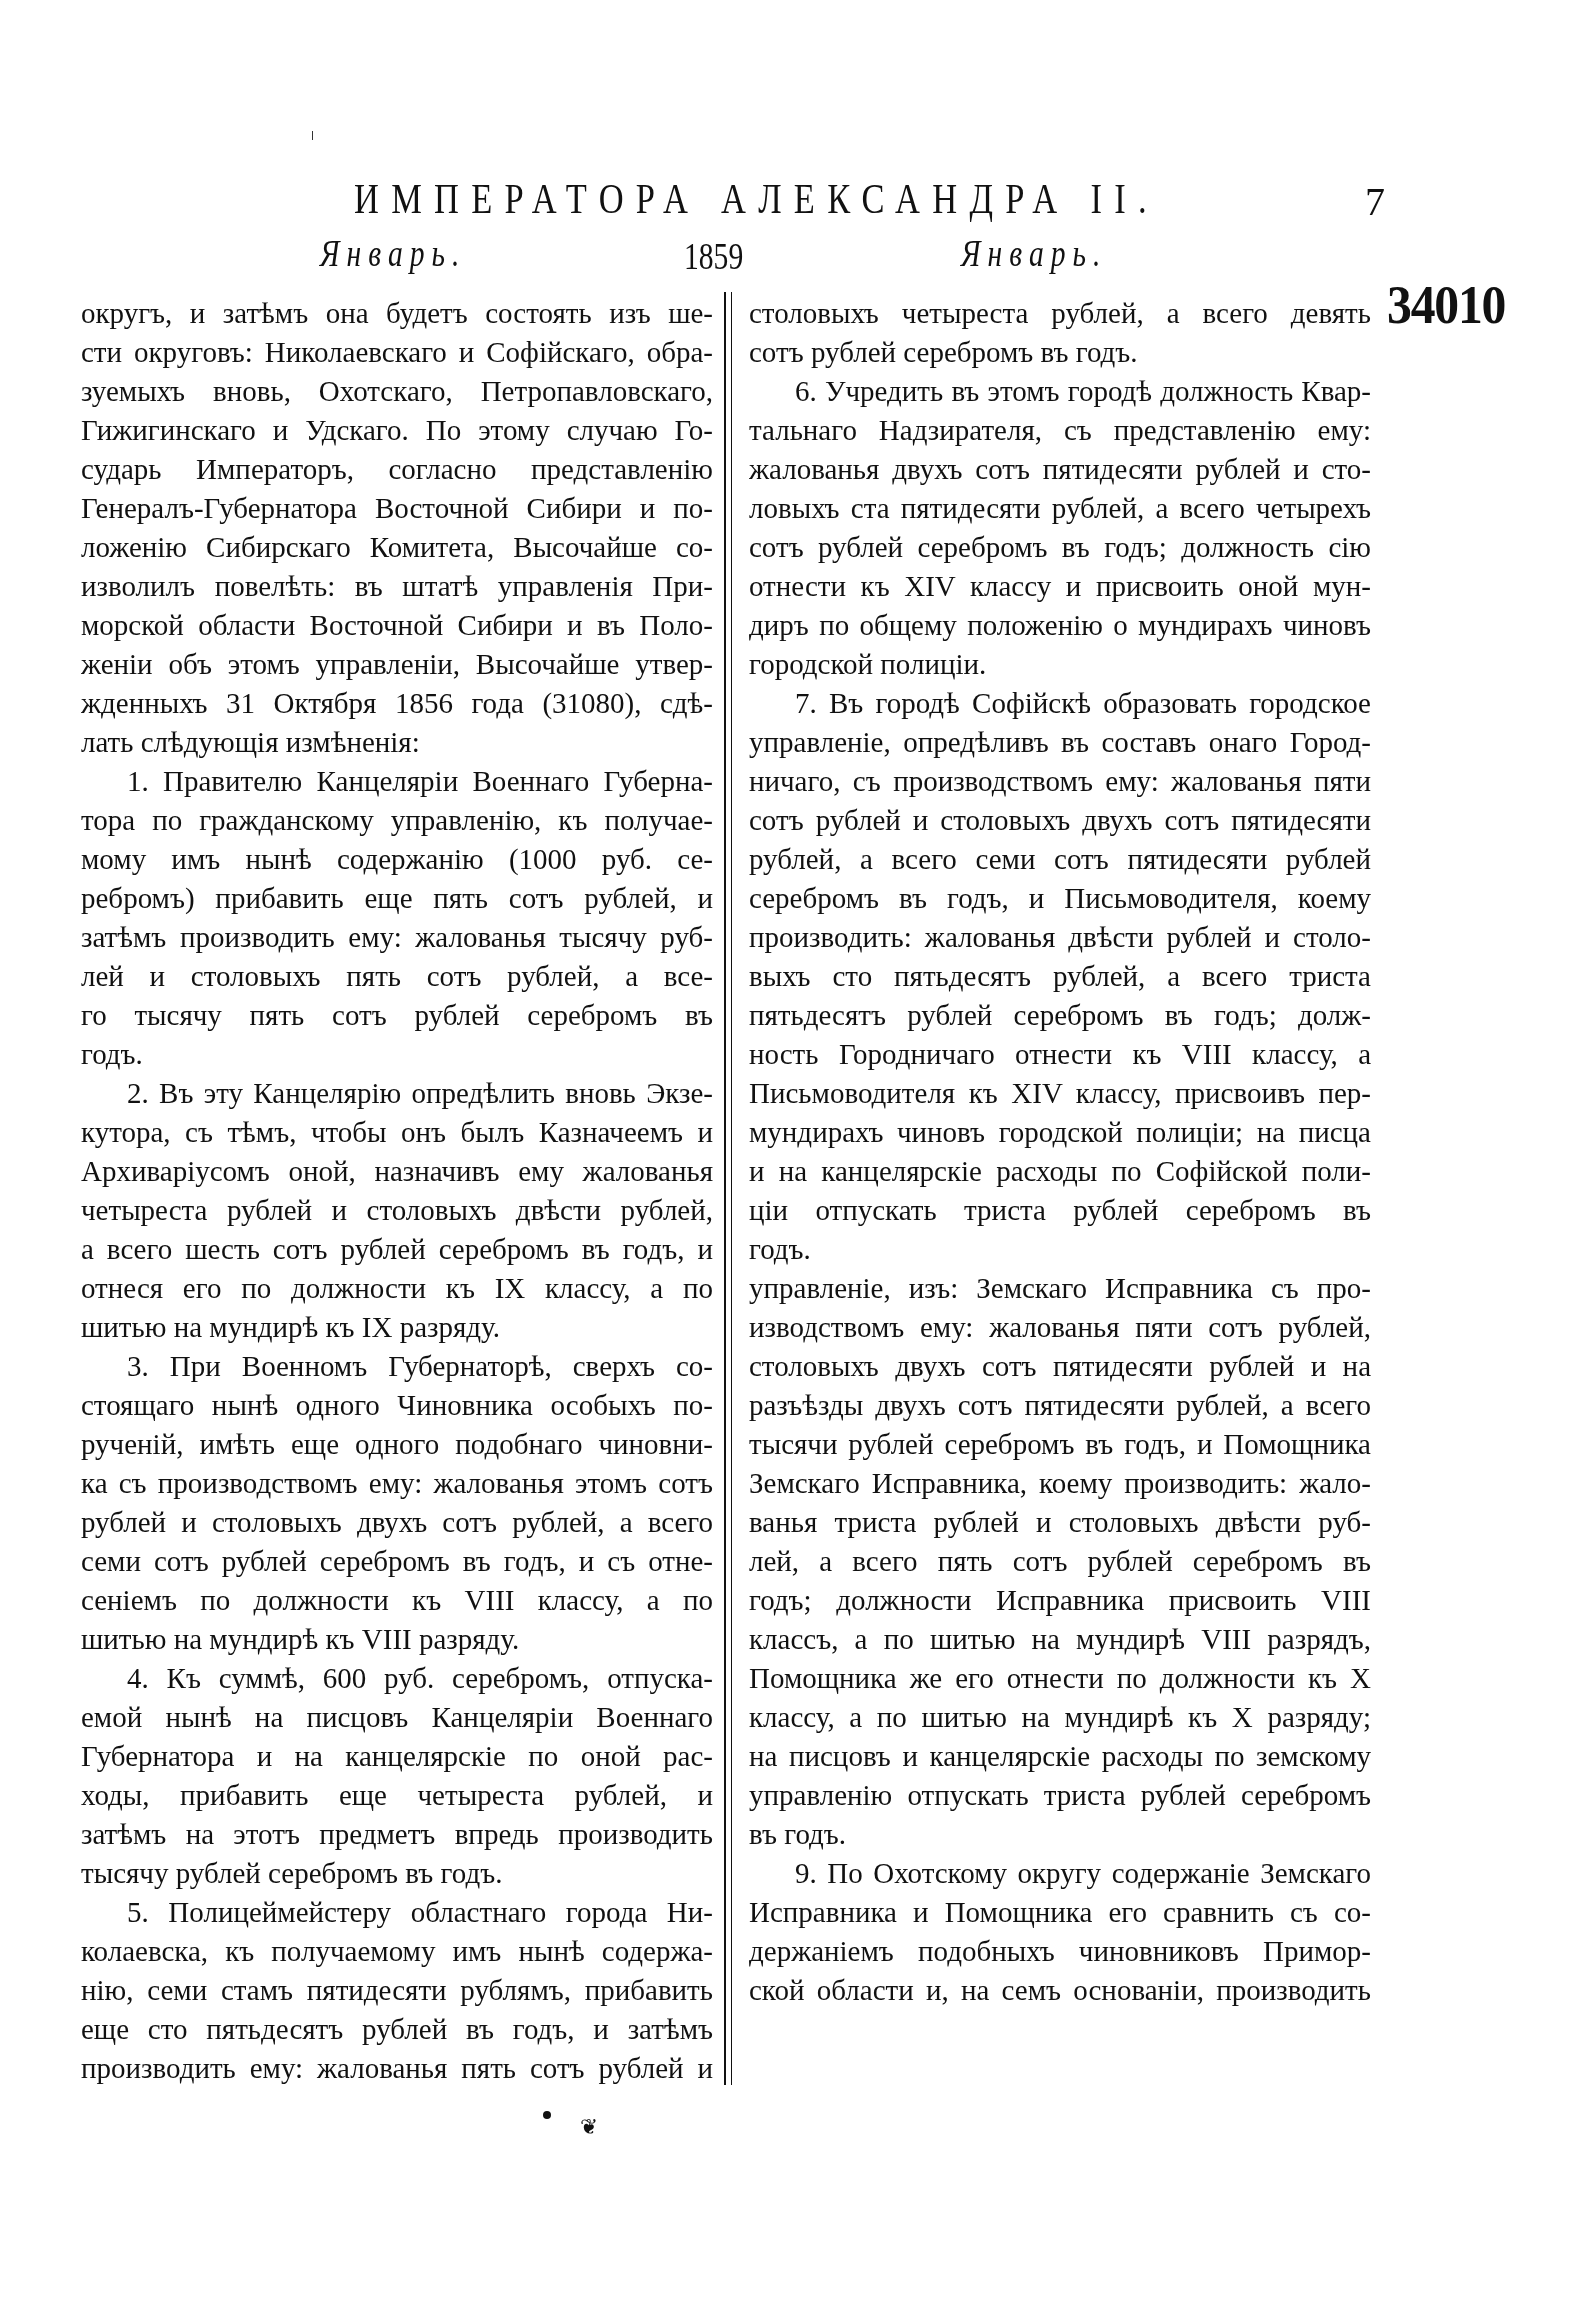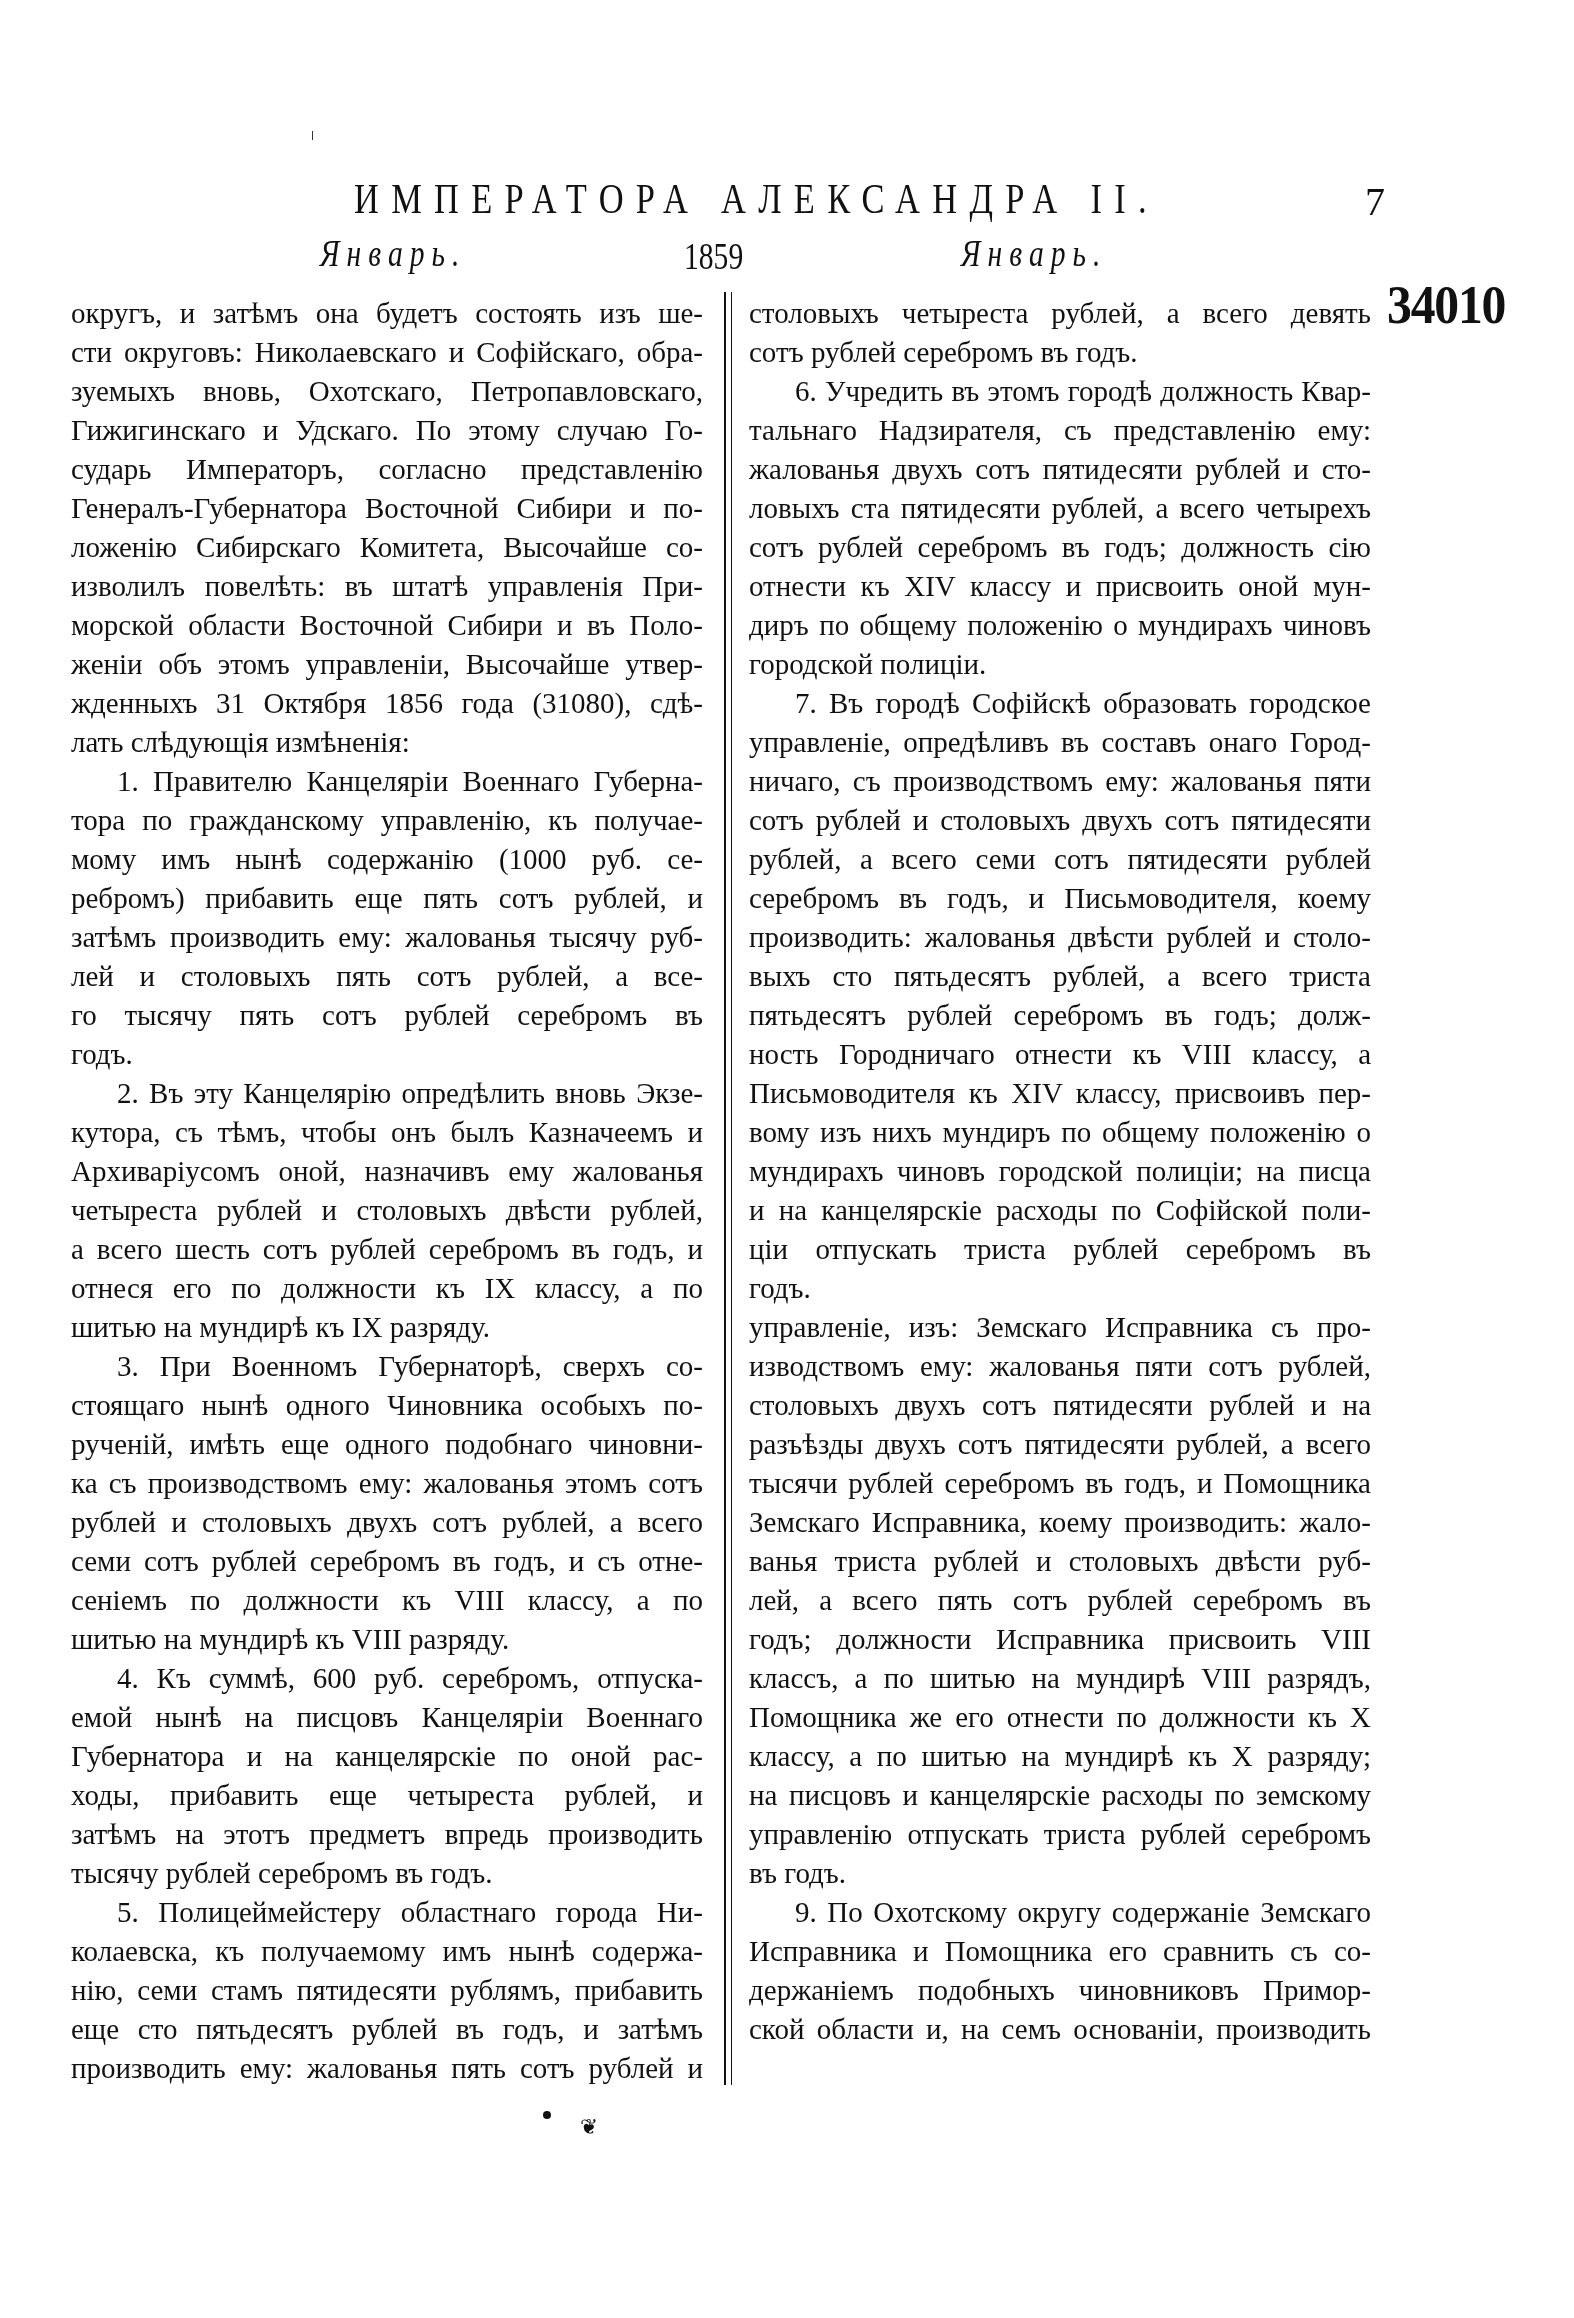--- a/index.html
+++ b/index.html
@@ -6,21 +6,21 @@
   body { width: 1575px; height: 2319px; position: relative; overflow: hidden; color: #111111; font-family: "Liberation Serif", "DejaVu Serif", serif; }
   .abs { position: absolute; }
   .title { left: 354px; top: 178px; width: 765px; font-size: 42px; letter-spacing: 15px; line-height: 42px; white-space: nowrap; transform: scaleX(0.82); transform-origin: left top; }
   .page-num { left: 1365px; top: 182px; font-size: 40px; line-height: 40px; }
   .month { top: 235px; font-size: 37px; line-height: 37px; font-style: italic; letter-spacing: 8.8px; transform: scaleX(0.8); transform-origin: left top; white-space: nowrap; }
   .month.left { left: 320px; }
   .month.right { left: 961px; }
   .year { left: 684px; top: 238px; font-size: 37px; line-height: 37px; transform: scaleX(0.8); transform-origin: left top; }
   .law-number { left: 1387px; top: 278px; font-size: 54px; line-height: 54px; font-weight: bold; letter-spacing: -1.3px; transform: scaleX(0.92); transform-origin: left top; white-space: nowrap; }
   .column { top: 294px; }
-  .column.left { left: 71px; width: 632px; }
+  .column.left { left: 81px; width: 632px; }
   .column.right { left: 749px; width: 622px; }
   .line { height: 39px; line-height: 39px; font-size: 29px; white-space: nowrap; text-align: justify; text-align-last: justify; overflow: hidden; }
   .line.indent { padding-left: 46px; }
   .line.last { text-align-last: left; }
   .divider { left: 724px; top: 292px; width: 1.9px; height: 1793px; background: #111; }
   .divider2 { left: 731px; top: 292px; width: 1.3px; height: 1793px; background: #111; }
   .footer-dot { left: 543px; top: 2111px; width: 8.2px; height: 8.2px; border-radius: 50%; background: #111; }
   .footer-ornament { left: 580px; top: 2117px; font-size: 21.5px; line-height: 21.5px; }
   .stray-mark { left: 312px; top: 131px; width: 1.3px; height: 8.8px; background: #333; }
 </style>
@@ -103,21 +103,20 @@
     <div class="line">управленіе, опредѣливъ въ составъ онаго Город-</div>
     <div class="line">ничаго, съ производствомъ ему: жалованья пяти</div>
     <div class="line">сотъ рублей и столовыхъ двухъ сотъ пятидесяти</div>
     <div class="line">рублей, а всего семи сотъ пятидесяти рублей</div>
     <div class="line">серебромъ въ годъ, и Письмоводителя, коему</div>
     <div class="line">производить: жалованья двѣсти рублей и столо-</div>
     <div class="line">выхъ сто пятьдесятъ рублей, а всего триста</div>
     <div class="line">пятьдесятъ рублей серебромъ въ годъ; долж-</div>
     <div class="line">ность Городничаго отнести къ VIII классу, а</div>
     <div class="line">Письмоводителя къ XIV классу, присвоивъ пер-</div>
-    <div class="line">вому изъ нихъ мундиръ по общему положенію о</div>
     <div class="line">мундирахъ чиновъ городской полиціи; на писца</div>
     <div class="line">и на канцелярскіе расходы по Софійской поли-</div>
     <div class="line">ціи отпускать триста рублей серебромъ въ</div>
     <div class="line last">годъ.</div>
     <div class="line">управленіе, изъ: Земскаго Исправника съ про-</div>
     <div class="line">изводствомъ ему: жалованья пяти сотъ рублей,</div>
     <div class="line">столовыхъ двухъ сотъ пятидесяти рублей и на</div>
     <div class="line">разъѣзды двухъ сотъ пятидесяти рублей, а всего</div>
     <div class="line">тысячи рублей серебромъ въ годъ, и Помощника</div>
     <div class="line">Земскаго Исправника, коему производить: жало-</div>

